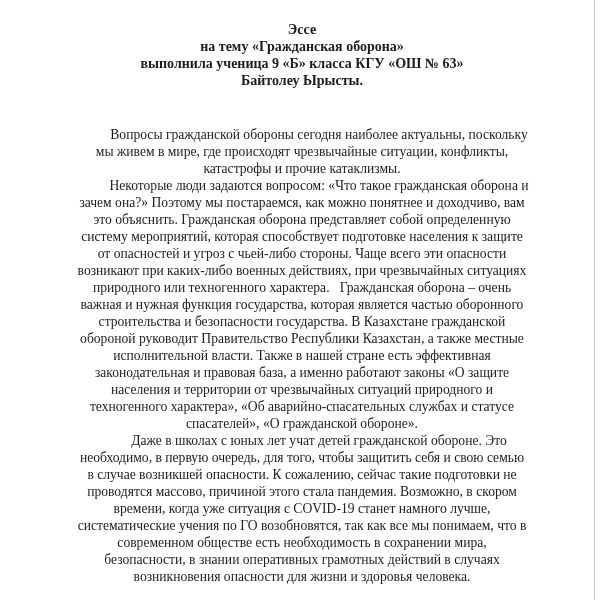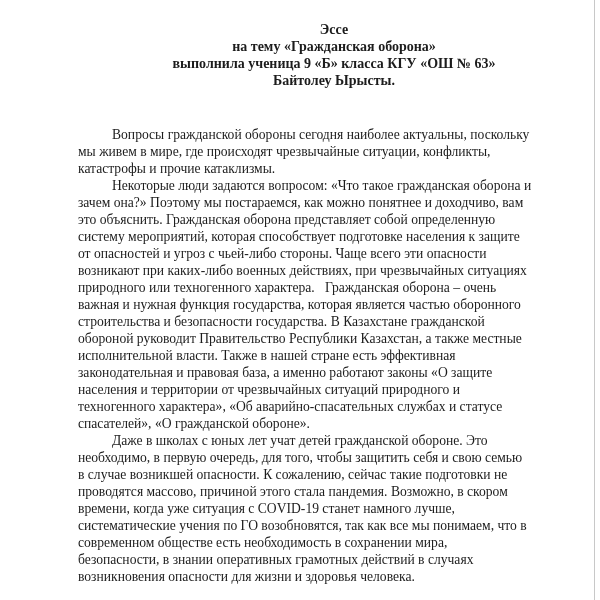--- a/index.html
+++ b/index.html
@@ -15,39 +15,40 @@
   .page {
     position: relative;
     width: 600px;
     height: 600px;
     background: #ffffff;
     font-family: "Liberation Serif", "DejaVu Serif", serif;
     color: #1c1c1c;
   }
   .content {
     position: absolute;
-    left: 78px;
+    left: 46px;
     top: 21px;
     width: 512px;
   }
   .title {
     font-weight: bold;
     text-align: center;
     white-space: pre-line;
     font-size: 14px;
     line-height: 17px;
     color: #1c1c1c;
   }
   .para {
     margin: 0;
     white-space: pre;
     font-size: 13.6px;
     line-height: 17px;
     text-indent: 34px;
     color: #1c1c1c;
+    text-align: center;
   }
   .para-first {
     margin-top: 37px;
   }
   .edge-line {
     position: absolute;
     left: 594px;
     top: 0;
     width: 1px;
     height: 600px;

